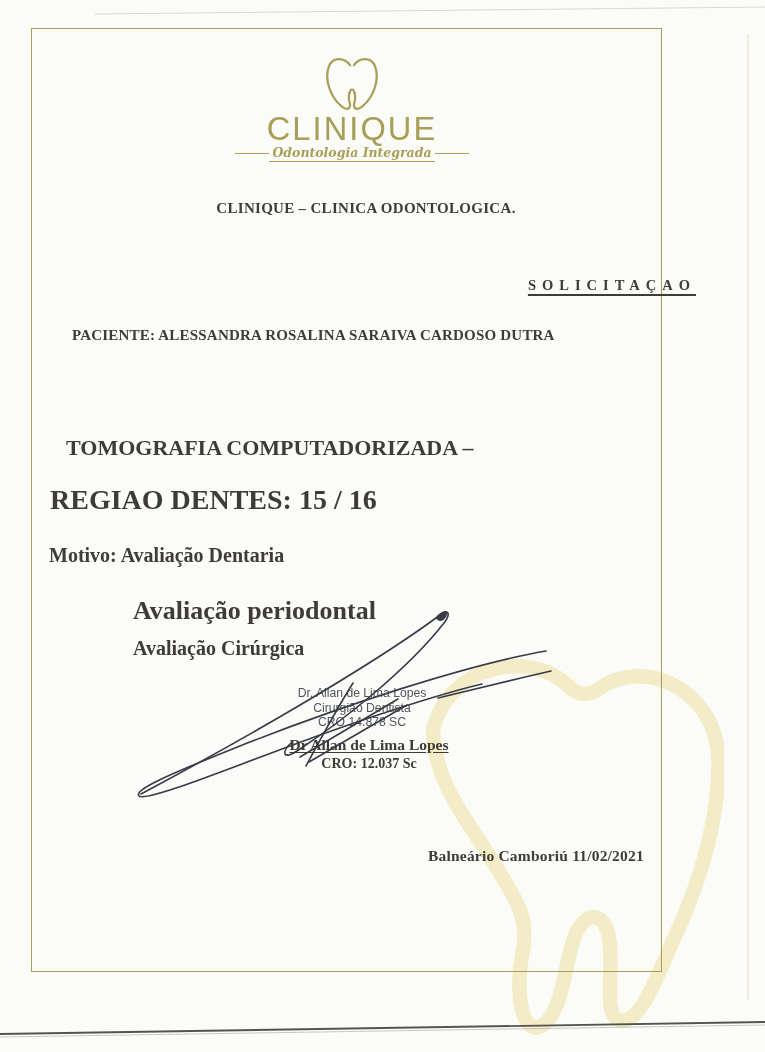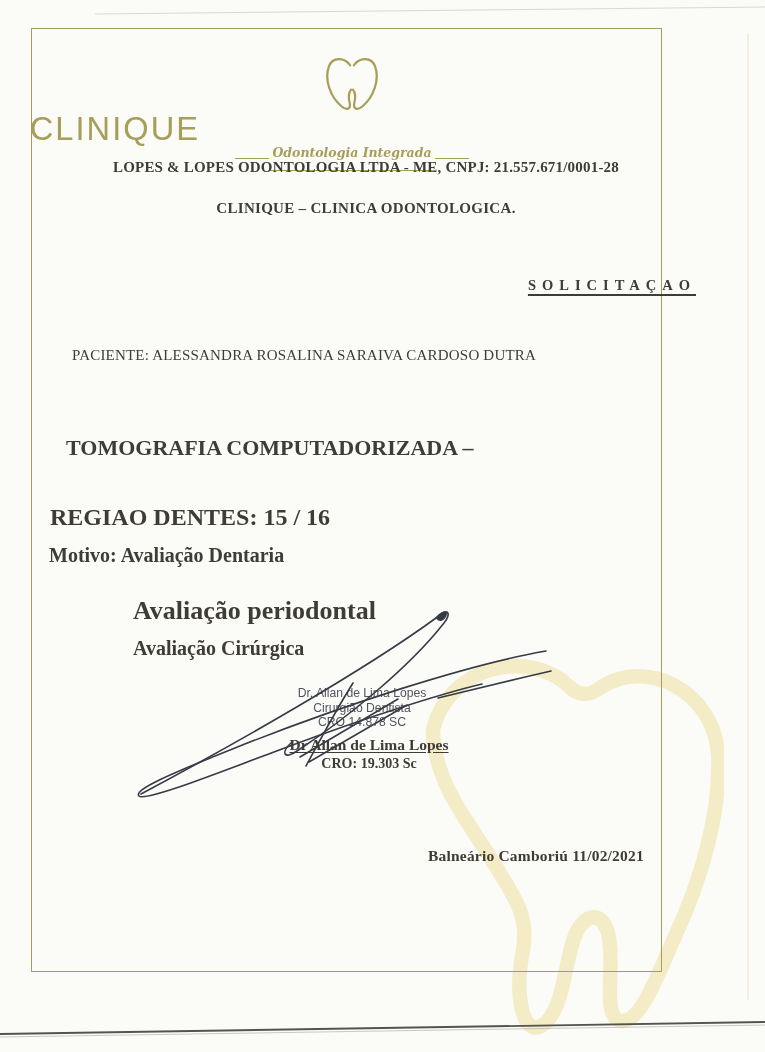--- a/index.html
+++ b/index.html
@@ -12,54 +12,54 @@
     font-family:"Liberation Serif", serif;
     color:#3e3c35;
   }
   .abs{position:absolute;}
   
   .frame{
     left:31px;top:28px;width:629px;height:942px;
     border:1.5px solid #a59d5c;
   }
   
-  .logo-wrap{left:36px;top:54px;width:632px;text-align:left;}
+  .logo-wrap{left:36px;top:54px;width:632px;text-align:center;}
   .tooth-logo{display:block;margin:0 auto;}
   .brand{
     font-family:"Liberation Sans", sans-serif;
     font-weight:400;font-size:32px;line-height:32px;
     color:#a79e58;letter-spacing:2px;margin-top:-2px;
     transform:scale(1.02,1.05);
   }
   .tagline-row{
     display:flex;justify-content:center;align-items:center;
     margin-top:1px;
   }
   .tagline-rule{width:34px;height:1px;background:#a79e58;}
   .tagline-text{
     font-family:"DejaVu Serif", serif;font-style:italic;font-weight:bold;
     font-size:12.5px;color:#a79e58;
     border-bottom:1px solid #a79e58;
-    padding:0 3px 10px 3px;
+    padding:0 3px 1px 3px;
   }
   
   .hdr{left:36px;top:159px;width:660px;text-align:center;
        font-weight:bold;font-size:15px;letter-spacing:.2px;}
   .hdr2{left:36px;top:200px;width:660px;text-align:center;
         font-weight:bold;font-size:15px;letter-spacing:.3px;}
   
   .doc-title{left:36px;top:276px;width:660px;text-align:right;}
   .doc-title span{
     font-weight:bold;font-size:14.5px;letter-spacing:6px;
     text-decoration:underline;text-underline-offset:4px;
     text-decoration-thickness:1.5px;
   }
-  .patient{left:72px;top:347px;font-weight:normal;font-size:15px;letter-spacing:.2px;}
+  .patient{left:72px;top:327px;font-weight:bold;font-size:15px;letter-spacing:.2px;}
   .exam1{left:50px;top:435px;font-weight:bold;font-size:22px;margin-left:16px;}
-  .exam2{left:50px;top:504px;font-weight:bold;font-size:24px;}
+  .exam2{left:50px;top:484px;font-weight:bold;font-size:28px;}
   .reason1{left:49px;top:544px;font-weight:bold;font-size:20px;}
   .reason2{left:133px;top:596px;font-weight:bold;font-size:26px;}
   .reason3{left:133px;top:637px;font-weight:bold;font-size:20px;}
   
   .stamp{
     left:262px;top:686px;width:200px;text-align:center;
     font-family:"Liberation Sans", sans-serif;
     font-size:12.2px;line-height:14.5px;color:#50545d;
   }
   .sigblock{left:269px;top:736px;width:200px;text-align:center;}
@@ -108,21 +108,20 @@
       <path d="M 32 12 C 38 3, 51 3, 54.5 13 C 60 27, 53 46, 41 56 C 35 61, 31 58, 32.5 52 C 34 46, 33.5 41, 31 38" fill="none" stroke="#a79e58" stroke-width="2.4" stroke-linecap="round"></path>
     </svg>
     <div class="brand">CLINIQUE</div>
     <div class="tagline-row">
       <span class="tagline-rule"></span>
       <span class="tagline-text">Odontologia Integrada</span>
       <span class="tagline-rule"></span>
     </div>
   </div>
 
-  <div class="abs hdr">LOPES &amp; LOPES ODONTOLOGIA LTDA - ME, CNPJ: 21.557.671/0001-28</div>
   <div class="abs hdr2">CLINIQUE – CLINICA ODONTOLOGICA.</div>
 
   <div class="abs doc-title">
     <span>SOLICITAÇAO</span>
   </div>
 
   <div class="abs patient">PACIENTE: ALESSANDRA ROSALINA SARAIVA CARDOSO DUTRA</div>
 
   <div class="abs exam1">TOMOGRAFIA COMPUTADORIZADA –</div>
   <div class="abs exam2">REGIAO DENTES: 15 / 16</div>
@@ -131,21 +130,21 @@
   <div class="abs reason3">Avaliação Cirúrgica</div>
 
   <div class="abs stamp">
     <div>Dr. Allan de Lima Lopes</div>
     <div>Cirurgião Dentista</div>
     <div>CRO 14.878 SC</div>
   </div>
 
   <div class="abs sigblock">
     <div class="sig-name">Dr Allan de Lima Lopes</div>
-    <div class="sig-cro">CRO: 19.303 Sc</div>
+    <div class="sig-cro">CRO: 12.037 Sc</div>
   </div>
 
   <svg class="abs overlay" width="765" height="1052" viewBox="0 0 765 1052">
     <g fill="none" stroke="#363b45" stroke-width="1.6" stroke-linecap="round">
       <path d="M 141 794 C 235 744, 365 670, 436 618"></path>
       <path d="M 436 618 C 446 607, 453 612, 444 623 C 408 669, 343 721, 297 751 C 284 760, 280 753, 292 742"></path>
       <path d="M 546 651 C 470 664, 340 706, 235 748 C 170 774, 133 790, 139 796 C 145 802, 215 774, 290 746 C 365 718, 440 694, 482 684"></path>
       <path d="M 551 671 C 512 680, 470 690, 438 698"></path>
       <path d="M 300 757 L 398 699"></path>
       <path d="M 309 762 L 407 705"></path>

